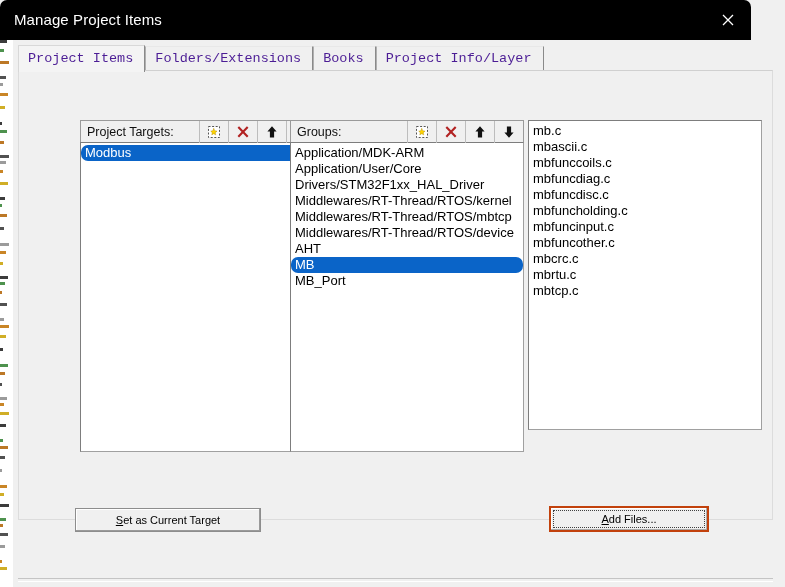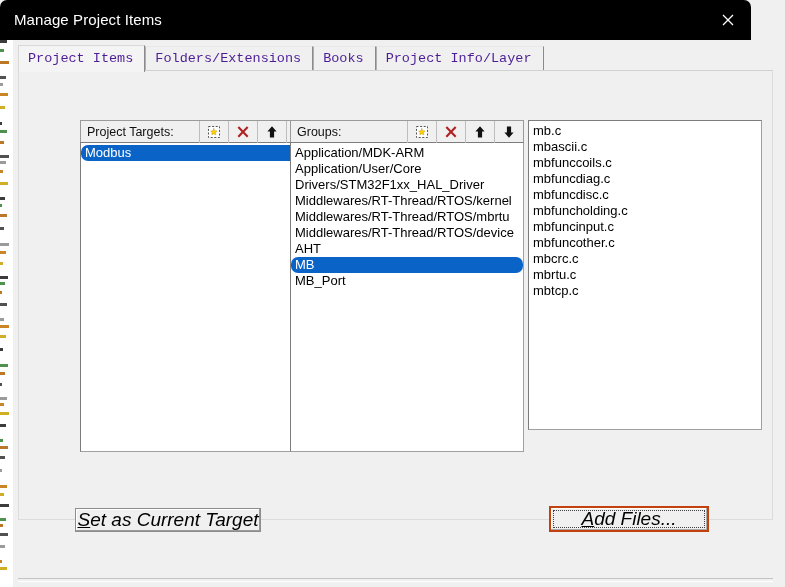--- a/index.html
+++ b/index.html
@@ -156,27 +156,26 @@
   .litem.sel {
     background: #0a64c8;
     color: #ffffff;
   }
 
   
   .btn {
     background: #f0f0f0;
     border: 1px solid #8d8d8d;
     box-shadow: inset -1px -1px 0 #9a9a9a, inset 1px 1px 0 #ffffff;
-    font-size: 19px;
+    font-size: 11px;
     color: #000000;
     display: flex; align-items: center; justify-content: center;
     box-sizing: border-box;
     cursor: default;
     position: absolute;
-    font-style: italic;
   }
   .btn .acc { text-decoration: underline; }
 
   #btn-set-current {
     left: 62px; top: 468px;
     width: 186px; height: 24px;
   }
   #btn-add-files {
     left: 536px; top: 466px;
     width: 160px; height: 26px;
@@ -332,21 +331,21 @@
               <path d="M8 13.8 L3.4 8.6 L5.9 8.6 L5.9 2.6 L10.1 2.6 L10.1 8.6 L12.6 8.6 Z" fill="#111111"></path>
             </svg>
           </div>
         </div>
       </div>
       <div class="listbox">
         <div class="litem">Application/MDK-ARM</div>
         <div class="litem">Application/User/Core</div>
         <div class="litem">Drivers/STM32F1xx_HAL_Driver</div>
         <div class="litem">Middlewares/RT-Thread/RTOS/kernel</div>
-        <div class="litem">Middlewares/RT-Thread/RTOS/mbrtu</div>
+        <div class="litem">Middlewares/RT-Thread/RTOS/mbtcp</div>
         <div class="litem">Middlewares/RT-Thread/RTOS/device</div>
         <div class="litem">AHT</div>
         <div class="litem sel">MB</div>
         <div class="litem">MB_Port</div>
       </div>
     </div>
 
     <div class="col" id="col-files">
       <div class="listbox">
         <div class="litem">mb.c</div>

